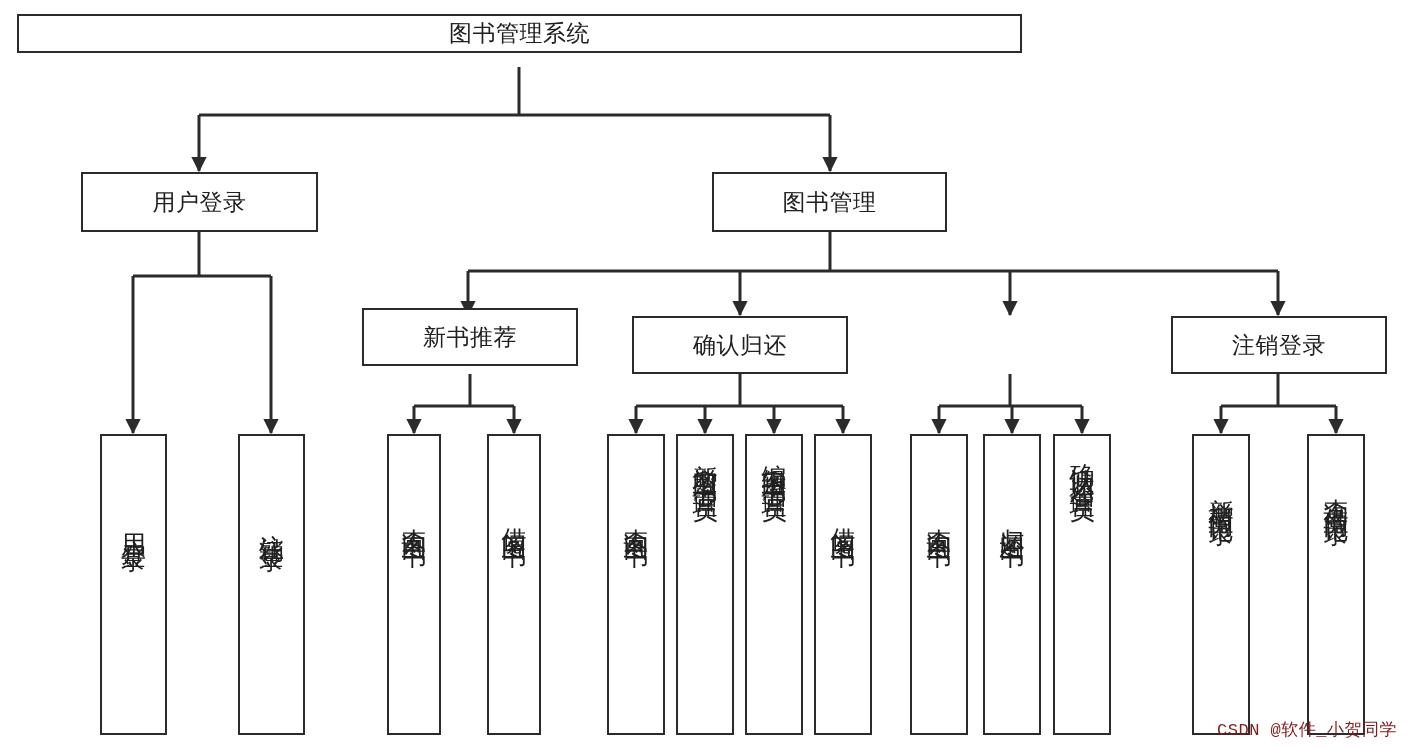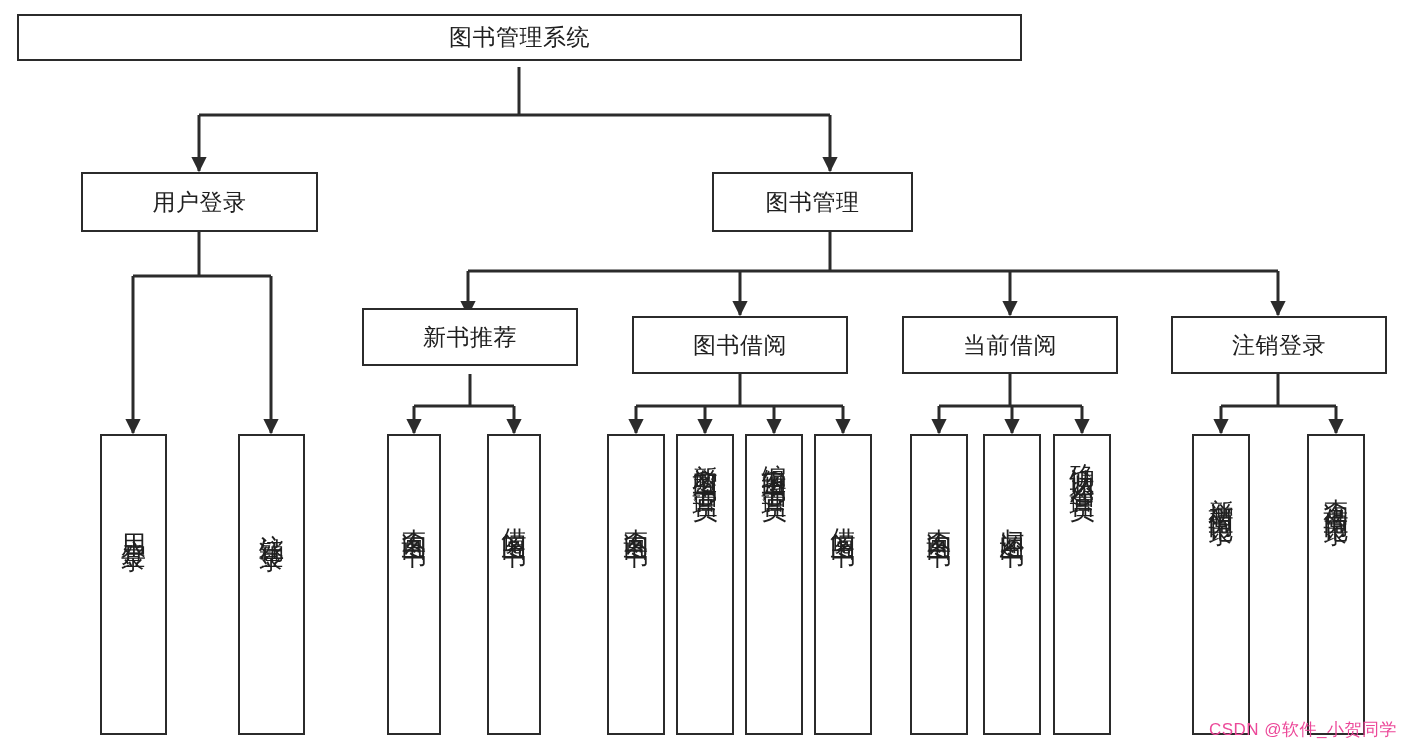--- a/index.html
+++ b/index.html
@@ -57,24 +57,24 @@
     font-size: 25px;
     letter-spacing: 5px;
     white-space: nowrap;
     line-height: 1;
   }
   #watermark {
     position: absolute;
     right: 8px;
     bottom: 6px;
     font-size: 17px;
-    color: #ec4899;
+    color: #7f1d1d;
     letter-spacing: 0.5px;
     white-space: nowrap;
-    font-family: Liberation Sans, sans-serif;
+    font-family: Liberation Mono, monospace;
   }
 </style>
 </head>
 <body>
 
 <div id="canvas">
 
   <svg id="edges" viewBox="0 0 1405 747" xmlns="http://www.w3.org/2000/svg">
     <defs>
       <marker id="arrow" viewBox="0 0 10 10" refX="9.2" refY="5" markerWidth="5.2" markerHeight="5.2" orient="auto-start-reverse">
@@ -118,39 +118,36 @@
       <path d="M 1012 406 L 1012 433" marker-end="url(#arrow)"></path>
       <path d="M 1082 406 L 1082 433" marker-end="url(#arrow)"></path>
 
       <path d="M 1278 374 L 1278 406"></path>
       <path d="M 1221 406 L 1336 406"></path>
       <path d="M 1221 406 L 1221 433" marker-end="url(#arrow)"></path>
       <path d="M 1336 406 L 1336 433" marker-end="url(#arrow)"></path>
     </g>
   </svg>
 
-  <div class="node root" style="left:17px; top:14px; width:1005px; height:47px;">
+  <div class="node root" style="left:17px; top:14px; width:1005px; height:39px;">
     <span class="lbl">图书管理系统</span>
   </div>
 
   <div class="node h" style="left:81px; top:172px; width:237px; height:60px;">
     <span class="lbl">用户登录</span>
   </div>
-  <div class="node h" style="left:712px; top:172px; width:201px; height:60px;">
+  <div class="node h" style="left:712px; top:172px; width:235px; height:60px;">
     <span class="lbl">图书管理</span>
   </div>
 
   <div class="node h" style="left:362px; top:308px; width:216px; height:58px;">
     <span class="lbl">新书推荐</span>
   </div>
   <div class="node h" style="left:632px; top:316px; width:216px; height:58px;">
-    <span class="lbl">图书借阅</span>
-  </div>
-  <div class="node h" style="left:902px; top:316px; width:216px; height:58px;">
-    <span class="lbl">当前借阅</span>
+    <span class="lbl">确认归还</span>
   </div>
   <div class="node h" style="left:1171px; top:316px; width:216px; height:58px;">
     <span class="lbl">注销登录</span>
   </div>
 
   <div class="node v" style="left:100px; top:434px; width:67px; height:301px; padding-top:78px;">
     <span class="lbl">用户登录</span>
   </div>
   <div class="node v" style="left:238px; top:434px; width:67px; height:301px; padding-top:78px;">
     <span class="lbl">注销登录</span>

